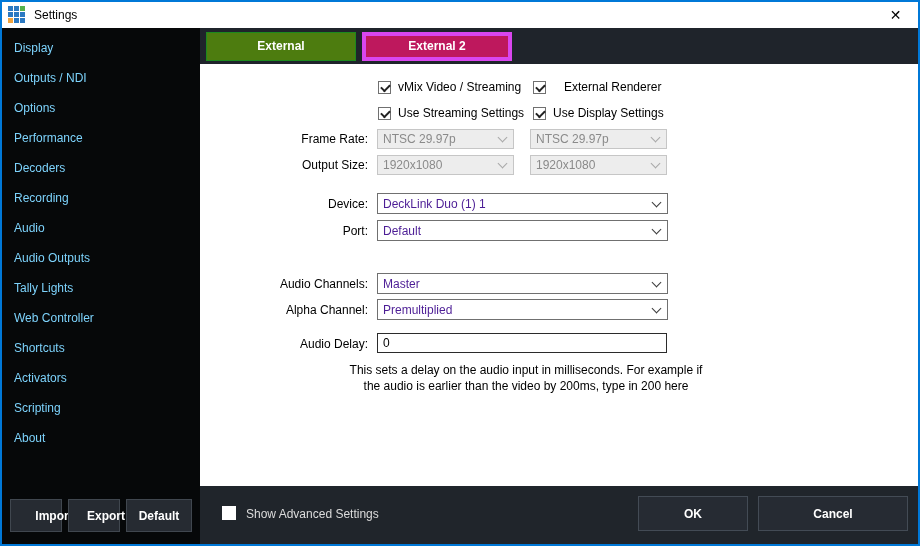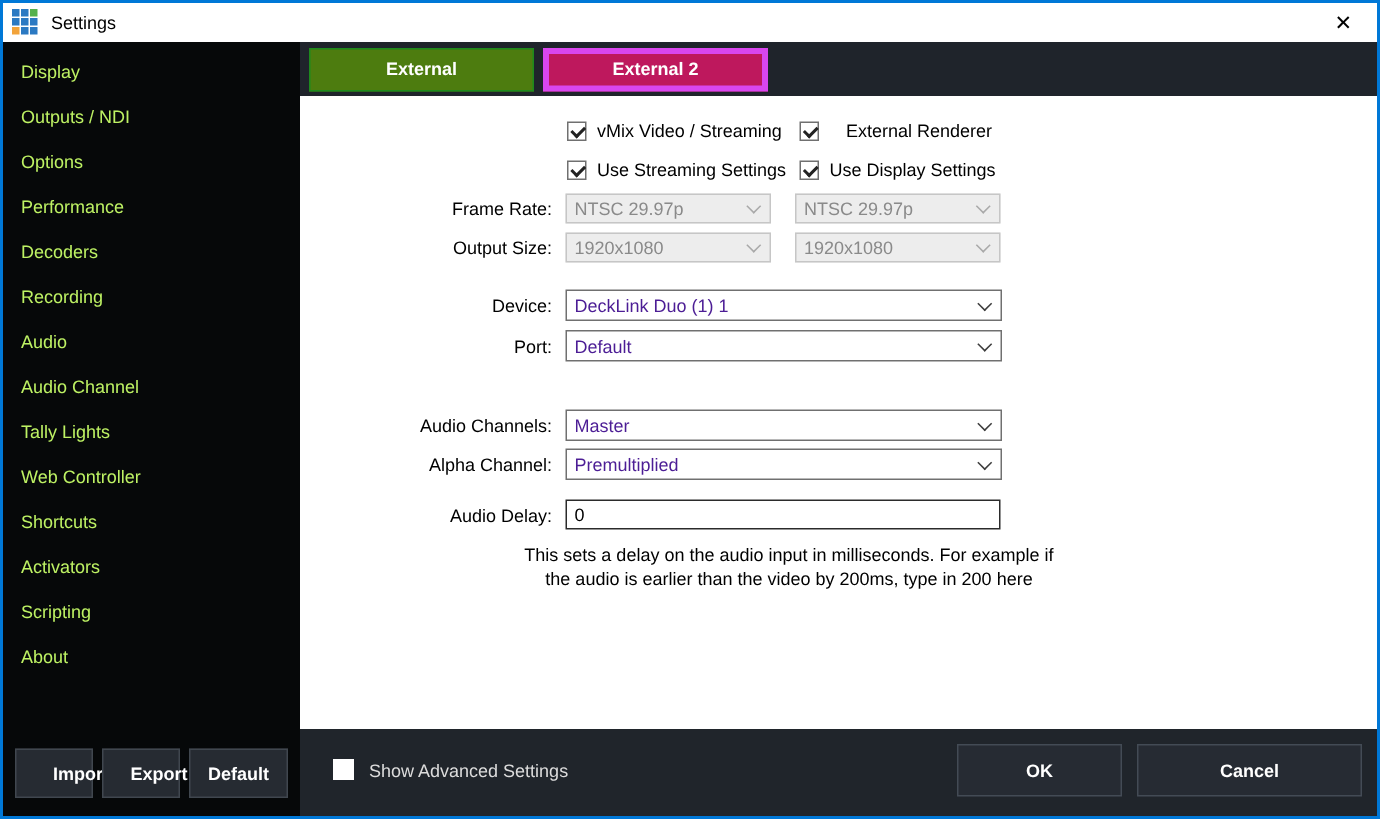--- a/index.html
+++ b/index.html
@@ -35,21 +35,21 @@
   .body { display: flex; height: 516px; }
   .sidebar {
     width: 198px; background: #060809; position: relative; flex: none;
   }
   .main { flex: 1; display: flex; flex-direction: column; }
 
   
   .nav { padding-top: 5px; }
   .nav-item {
     height: 30px; line-height: 30px; padding-left: 12px;
-    color: #bef264; font-size: 12px; cursor: default; white-space: nowrap;
+    color: #7dd3fc; font-size: 12px; cursor: default; white-space: nowrap;
   }
   .nav-item.selected { background: #067306; }
   .side-buttons { position: absolute; bottom: 12px; left: 0; width: 100%; height: 33px; }
   .sbtn {
     position: absolute; top: 0; height: 33px;
     background: #262b32; border: 1px solid #40474f; color: #fff;
     font-size: 12px; font-weight: bold; font-family: "Liberation Sans", sans-serif;
     display: flex; align-items: center; justify-content: center; cursor: default;
   }
   .sbtn.import { left: 8px; width: 52px; padding-left: 36px; }
@@ -155,21 +155,21 @@
 
     <div class="sidebar">
       <div class="nav">
         <div class="nav-item">Display</div>
         <div class="nav-item">Outputs / NDI</div>
         <div class="nav-item">Options</div>
         <div class="nav-item">Performance</div>
         <div class="nav-item">Decoders</div>
         <div class="nav-item">Recording</div>
         <div class="nav-item">Audio</div>
-        <div class="nav-item">Audio Channel</div>
+        <div class="nav-item">Audio Outputs</div>
         <div class="nav-item">Tally Lights</div>
         <div class="nav-item">Web Controller</div>
         <div class="nav-item">Shortcuts</div>
         <div class="nav-item">Activators</div>
         <div class="nav-item">Scripting</div>
         <div class="nav-item">About</div>
       </div>
       <div class="side-buttons">
         <div class="sbtn import">Import</div>
         <div class="sbtn export">Export</div>

